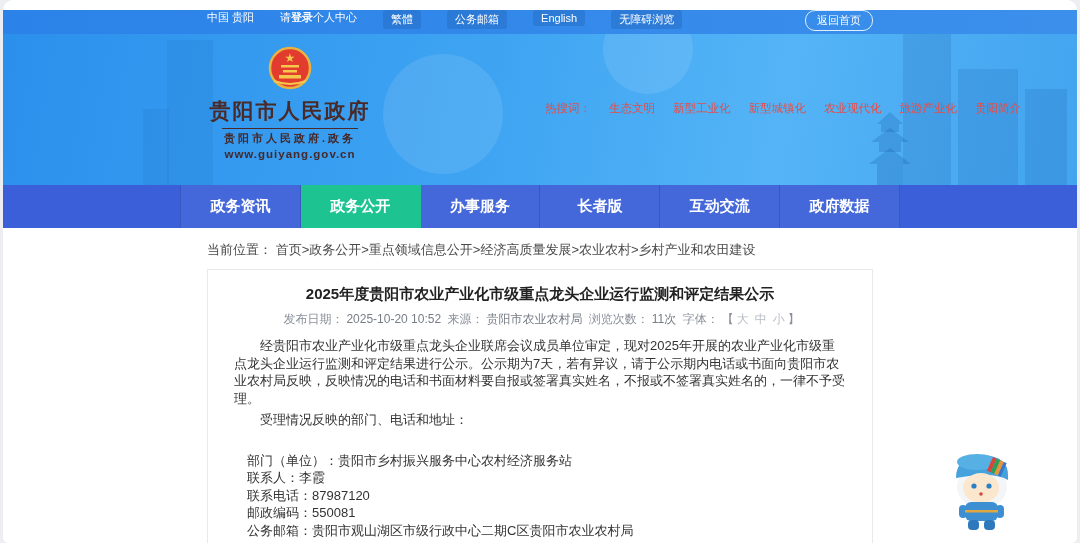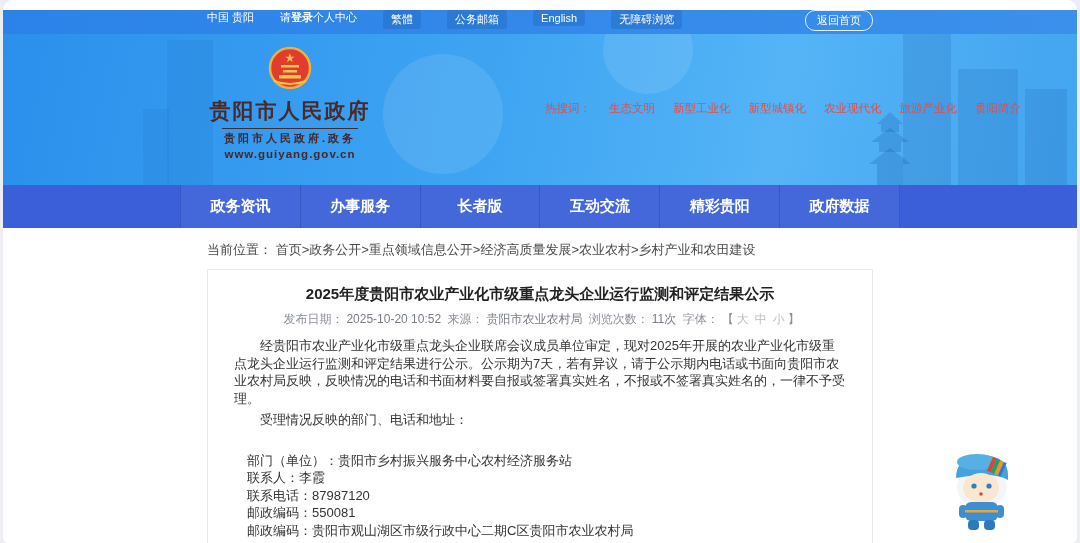--- a/index.html
+++ b/index.html
@@ -141,24 +141,24 @@
           <span>旅游产业化</span>
           <span>贵阳简介</span>
         </div>
       </div>
     </div>
   </div>
 
   <div class="nav">
     <div class="nav-inner">
       <div class="nav-item">政务资讯</div>
+      <div class="nav-item active">政务公开</div>
       <div class="nav-item">办事服务</div>
       <div class="nav-item">长者版</div>
       <div class="nav-item">互动交流</div>
-      <div class="nav-item">精彩贵阳</div>
       <div class="nav-item">政府数据</div>
     </div>
   </div>
 
   <div class="content">
     <div class="breadcrumb">
       <span>当前位置：</span>
       <span class="bc-path">首页&gt;政务公开&gt;重点领域信息公开&gt;经济高质量发展&gt;农业农村&gt;乡村产业和农田建设</span>
     </div>
 
@@ -173,21 +173,21 @@
       </div>
 
       <p class="body-text">经贵阳市农业产业化市级重点龙头企业联席会议成员单位审定，现对2025年开展的农业产业化市级重点龙头企业运行监测和评定结果进行公示。公示期为7天，若有异议，请于公示期内电话或书面向贵阳市农业农村局反映，反映情况的电话和书面材料要自报或签署真实姓名，不报或不签署真实姓名的，一律不予受理。</p>
       <p class="body-text p-gap">受理情况反映的部门、电话和地址：</p>
 
       <div class="details">
         <div class="detail">部门（单位）：贵阳市乡村振兴服务中心农村经济服务站</div>
         <div class="detail">联系人：李霞</div>
         <div class="detail">联系电话：87987120</div>
         <div class="detail">邮政编码：550081</div>
-        <div class="detail">邮政编码：贵阳市观山湖区市级行政中心二期C区贵阳市农业农村局</div>
+        <div class="detail">公务邮箱：贵阳市观山湖区市级行政中心二期C区贵阳市农业农村局</div>
       </div>
 
       <div class="table-caption">农业产业化市级重点龙头企业运行监测结果</div>
 
     </div>
   </div>
 
   <svg class="mascot" viewBox="0 0 66 86">
     <ellipse cx="33" cy="40" rx="25" ry="21" fill="#f3f5f7"></ellipse>
     <path d="M7,31 Q7,9 33,8 Q59,9 59,28 L59,33 Q44,24 7,31 Z" fill="#46a2dc"></path>

